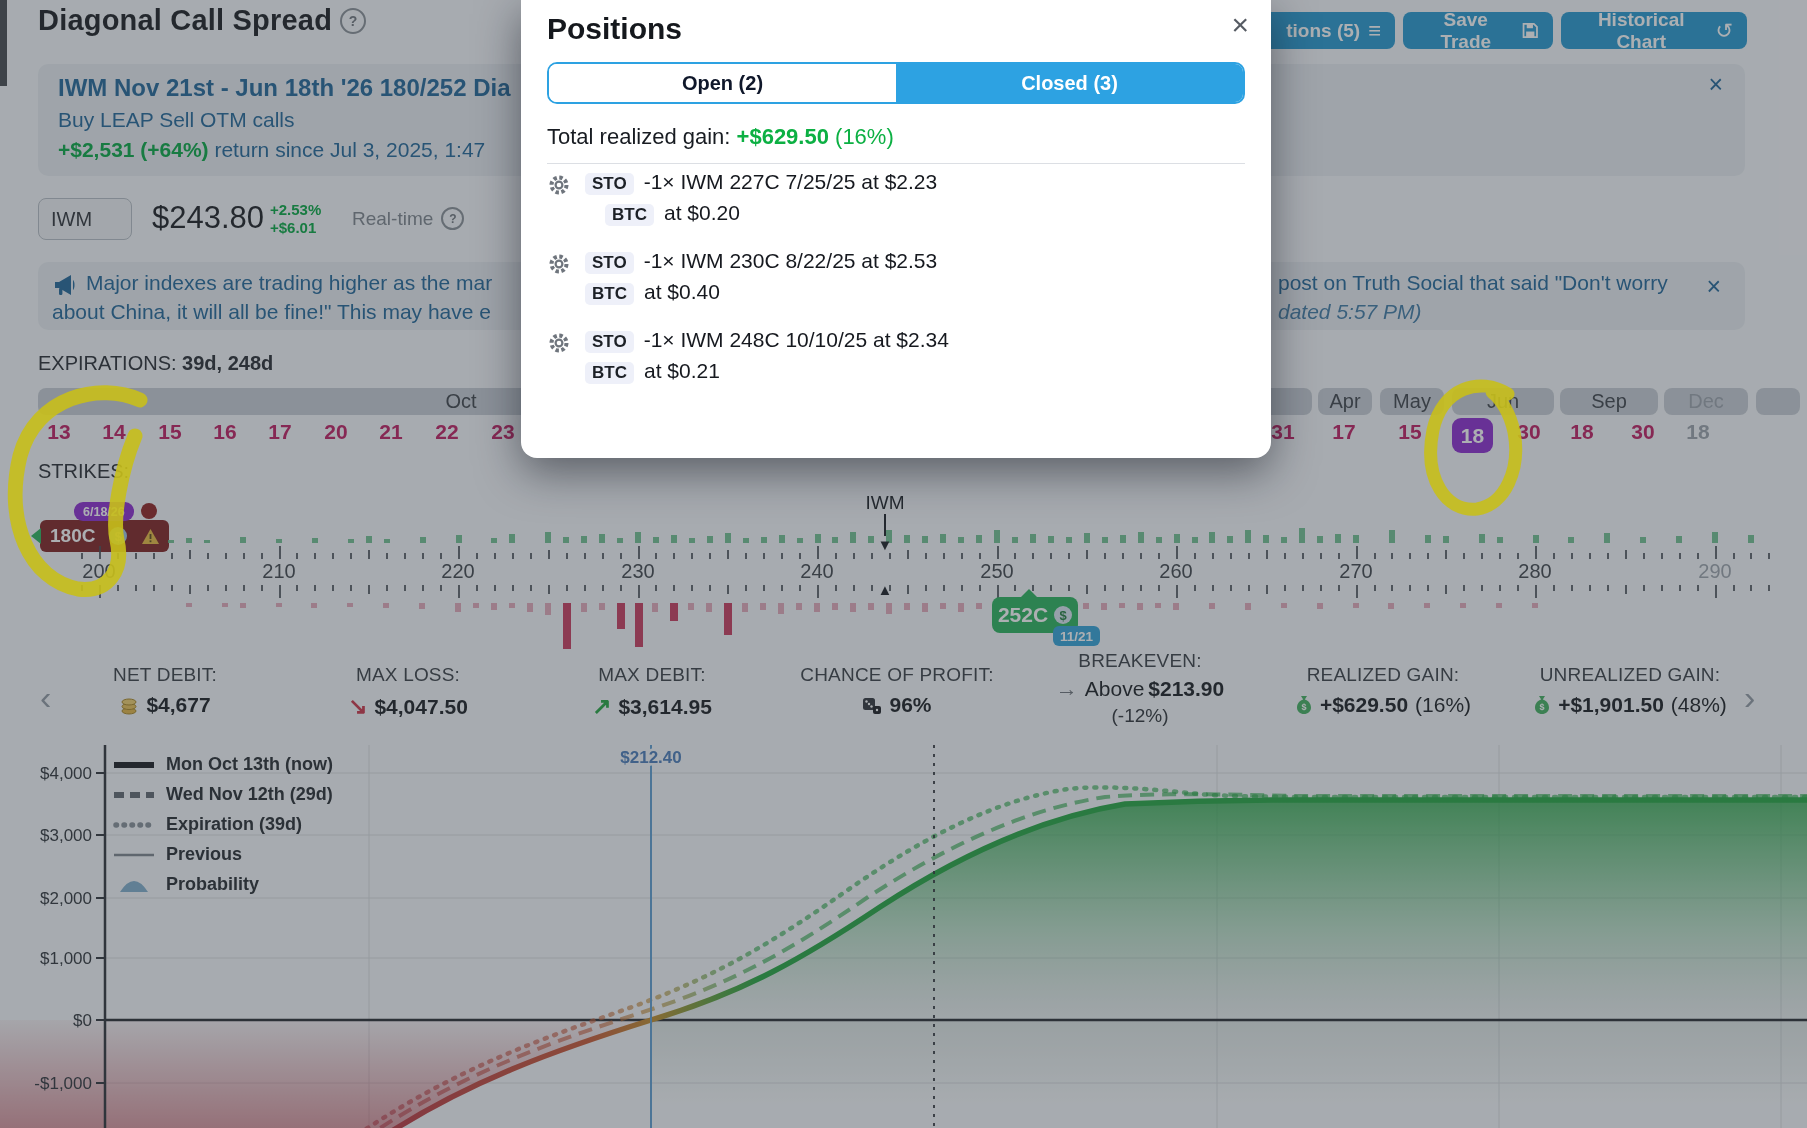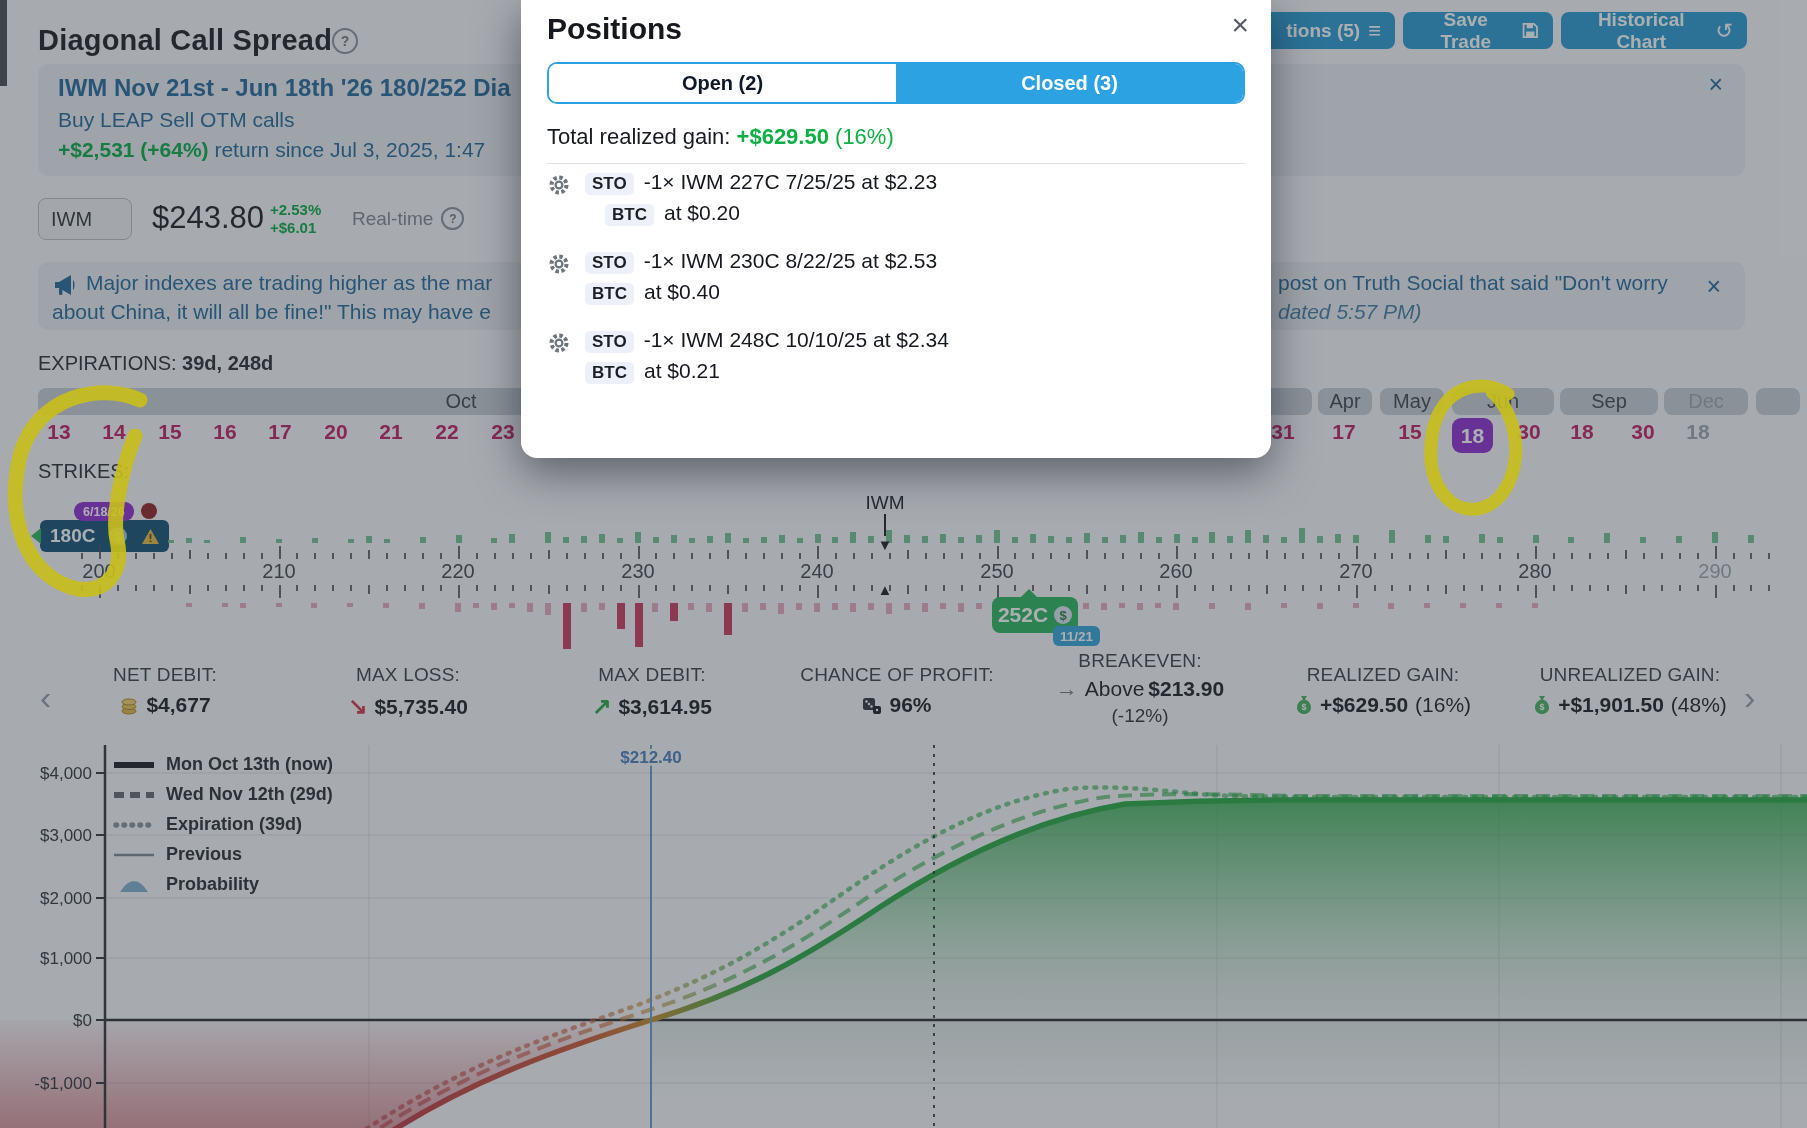--- a/index.html
+++ b/index.html
@@ -22,21 +22,21 @@
   
   .tick-box{position:absolute;left:38px;top:198px;width:94px;height:42px;background:#f0f2f5;
             border:1.5px solid #b6bcc4;border-radius:8px;display:flex;align-items:center;
             padding-left:12px;font-size:20px;color:#2a2e34;box-sizing:border-box}
   
   .mpill{position:absolute;top:388px;height:27px;background:#c7ccd4;border-radius:8px;
          display:flex;align-items:center;justify-content:center;font-size:20px;color:#3a3f46}
   .dnum{position:absolute;top:420px;width:44px;text-align:center;font-size:21px;font-weight:600;color:#be185d}
   .muted{color:#9aa1aa !important}
   
-  .tag180{position:absolute;left:40px;top:520px;height:32px;background:#0c4a6e;border-radius:6px;
+  .tag180{position:absolute;left:40px;top:520px;height:32px;background:#7f1d1d;border-radius:6px;
           display:flex;align-items:center;gap:14px;padding:0 9px 0 10px;color:#fff;font-weight:800;font-size:19px}
   .tag180:before{content:"";position:absolute;left:-9px;top:8px;border:8px solid transparent;border-right:10px solid #25b158;border-left:none}
   .dollar-c{width:18px;height:18px;border-radius:50%;background:#9cc3e4;color:#fff;font-size:13px;
             font-weight:800;display:flex;align-items:center;justify-content:center}
   .exp-pill{position:absolute;left:74px;top:502px;height:19px;background:#8b27cf;border-radius:9px;
             color:#fff;font-size:12.5px;font-weight:700;display:flex;align-items:center;padding:0 9px;z-index:3}
   .red-dot{position:absolute;left:141px;top:503px;width:16px;height:16px;border-radius:50%;background:#8e1d1d;z-index:4}
   .tag252{position:absolute;left:992px;top:597px;width:86px;height:36px;background:#25b158;border-radius:8px;
           display:flex;align-items:center;justify-content:center;gap:6px;color:#fff;font-weight:800;font-size:21px}
   .tag252:before{content:"";position:absolute;top:-8px;left:28px;border:9px solid transparent;border-bottom:9px solid #25b158;border-top:none}
@@ -68,21 +68,21 @@
   .pdesc{font-size:21px;font-weight:500;color:#16191f;margin-left:10px}
   
   #dim{position:absolute;inset:0;background:rgba(58,64,72,.42);z-index:40;pointer-events:none}
   #marks{position:absolute;inset:0;z-index:45;pointer-events:none}
 </style>
 </head>
 <body>
 
 <div class="abs" style="left:0;top:0;width:7px;height:86px;background:#43464b"></div>
 
-<div class="abs row" style="left:38px;top:24px;gap:0">
+<div class="abs row" style="left:38px;top:4px;gap:8px">
   <div class="page-title">Diagonal Call Spread</div>
   <div class="help-circ">?</div>
 </div>
 
 <button class="btn-blue" style="left:1245px;width:150px;justify-content:flex-end">
   <span>tions (5)</span>
   <span style="font-size:22px">≡</span>
 </button>
 <button class="btn-blue" style="left:1403px;width:150px">
   <span>Save Trade</span>
@@ -542,21 +542,21 @@
         <ellipse cx="10" cy="11.5" rx="7" ry="3" fill="#e9c054" stroke="#a8831e"></ellipse>
         <ellipse cx="10" cy="7" rx="7" ry="3" fill="#efcd69" stroke="#a8831e"></ellipse>
       </svg>
       <span>$4,677</span>
     </div>
 </div>
 <div class="stat" style="left:296px;top:664px">
   <div class="lb">MAX LOSS:</div>
   <div class="vl">
       <span style="color:#cc2f44;font-size:23px">↘</span>
-      <span>$5,735.40</span>
+      <span>$4,047.50</span>
     </div>
 </div>
 <div class="stat" style="left:540px;top:664px">
   <div class="lb">MAX DEBIT:</div>
   <div class="vl">
       <span style="color:#1fa43d;font-size:23px">↗</span>
       <span>$3,614.95</span>
     </div>
 </div>
 <div class="stat" style="left:785px;top:664px">

